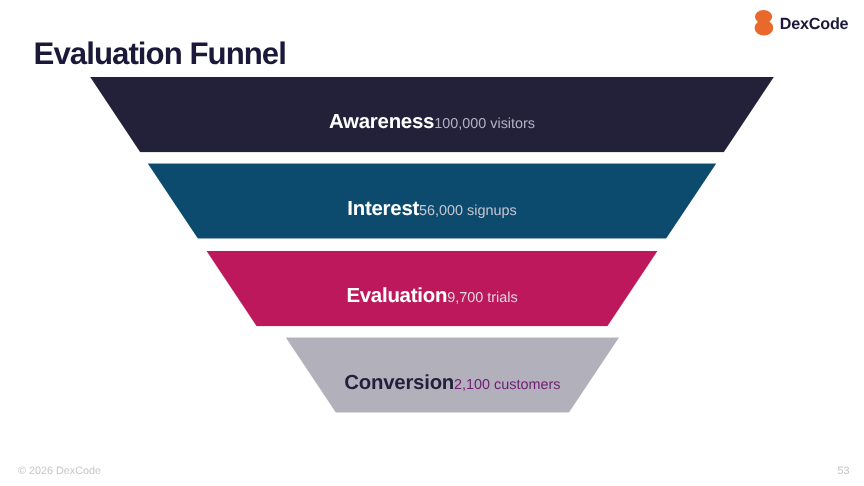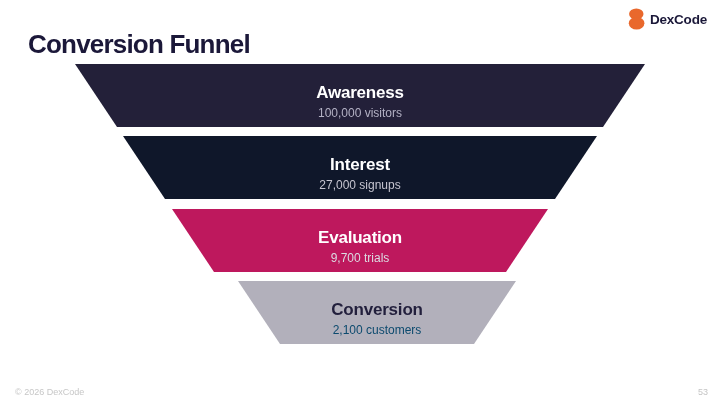--- a/index.html
+++ b/index.html
@@ -38,21 +38,21 @@
     letter-spacing: -0.2px;
     color: #1b1839;
   }
 
   .funnel { position: absolute; left: 0; top: 0; width: 720px; height: 405px; }
 
   .stage {
     position: absolute;
     height: 63px;
     display: flex;
-    flex-direction: column;
+    flex-direction: row;
     align-items: center;
     justify-content: center;
     padding-top: 13px;
     text-align: center;
   }
   .stage-0 { left: 75px;  top: 64px;  width: 570px; clip-path: polygon(0 0, 100% 0, calc(100% - 42px) 100%, 42px 100%); }
   .stage-1 { left: 123px; top: 136px; width: 474px; clip-path: polygon(0 0, 100% 0, calc(100% - 42px) 100%, 42px 100%); }
   .stage-2 { left: 172px; top: 209px; width: 376px; clip-path: polygon(0 0, 100% 0, calc(100% - 42px) 100%, 42px 100%); }
   .stage-3 { left: 238px; top: 281px; width: 278px; clip-path: polygon(0 0, 100% 0, calc(100% - 42px) 100%, 42px 100%); }
 
@@ -81,50 +81,50 @@
     bottom: 8px;
     font-size: 9px;
     color: #c4c4c4;
   }
 </style>
 </head>
 <body>
 
 <div class="slide">
 
-  <h1 class="slide-title">Conversion Funnel</h1>
+  <h1 class="slide-title">Evaluation Funnel</h1>
 
   <div class="logo">
     <svg class="logo-icon" viewBox="0 0 17 22" xmlns="http://www.w3.org/2000/svg">
       <ellipse cx="8.3" cy="6" rx="7.2" ry="5.6" fill="#e9682c"></ellipse>
       <ellipse cx="8.6" cy="15.2" rx="7.8" ry="6.3" fill="#e9682c"></ellipse>
     </svg>
     <span class="logo-text">DexCode</span>
   </div>
 
   <div class="funnel">
 
     <div class="stage stage-0" style="background: rgb(35, 32, 57);">
       <div class="stage-label" style="color: rgb(255, 255, 255);">Awareness</div>
       <div class="stage-value" style="color: rgb(179, 177, 196); text-align: center;">100,000 visitors</div>
     </div>
 
-    <div class="stage stage-1" style="background: #0f172a;">
+    <div class="stage stage-1" style="background: #0c4a6e;">
       <div class="stage-label" style="color: rgb(255, 255, 255);">Interest</div>
-      <div class="stage-value" style="color: rgb(198, 197, 208);">27,000 signups</div>
+      <div class="stage-value" style="color: rgb(198, 197, 208);">56,000 signups</div>
     </div>
 
     <div class="stage stage-2" style="background: #be185d;">
       <div class="stage-label" style="color: rgb(255, 255, 255);">Evaluation</div>
       <div class="stage-value" style="color: rgb(220, 219, 226);">9,700 trials</div>
     </div>
 
     <div class="stage stage-3" style="background: rgb(178, 176, 187);">
       <div class="stage-label" style="color: rgb(34, 31, 60);">Conversion</div>
-      <div class="stage-value" style="color: #0c4a6e;">2,100 customers</div>
+      <div class="stage-value" style="color: #701a75;">2,100 customers</div>
     </div>
 
   </div>
 
   <div class="footer-copyright">© 2026 DexCode</div>
   <div class="footer-page-number">53</div>
 
 </div>
 
 </body></html>

